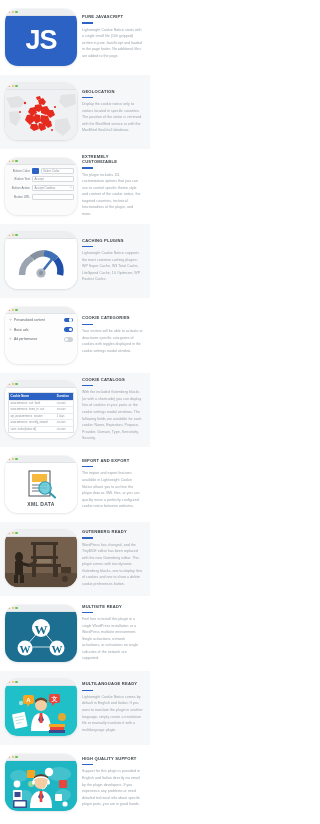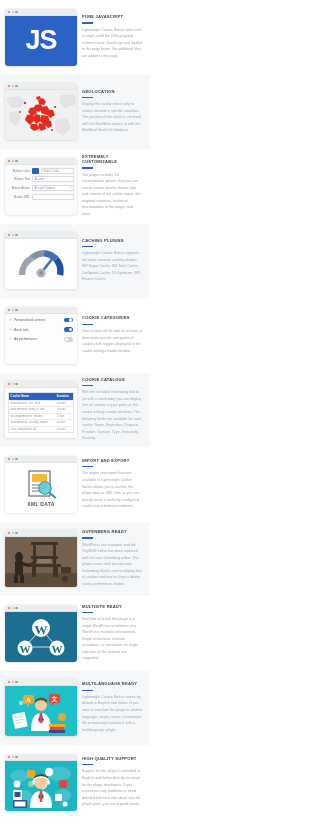--- a/index.html
+++ b/index.html
@@ -29,21 +29,21 @@
     position: relative;
   }
   .section.alt { background: #f6f7f8; }
   .section.plain { background: #ffffff; }
 
   
   .mock {
     width: 72px;
     height: 57px;
     background: #ffffff;
-    border-radius: 3px;
+    border-radius: 13px;
     box-shadow: 0 0 2px rgba(0,0,0,0.13), 0 1px 3px rgba(0,0,0,0.07);
     overflow: hidden;
     flex: 0 0 72px;
     display: flex;
     flex-direction: column;
   }
   .mock-bar {
     height: 7px;
     background: #eceef0;
     border-bottom: 1px solid #e0e3e6;

